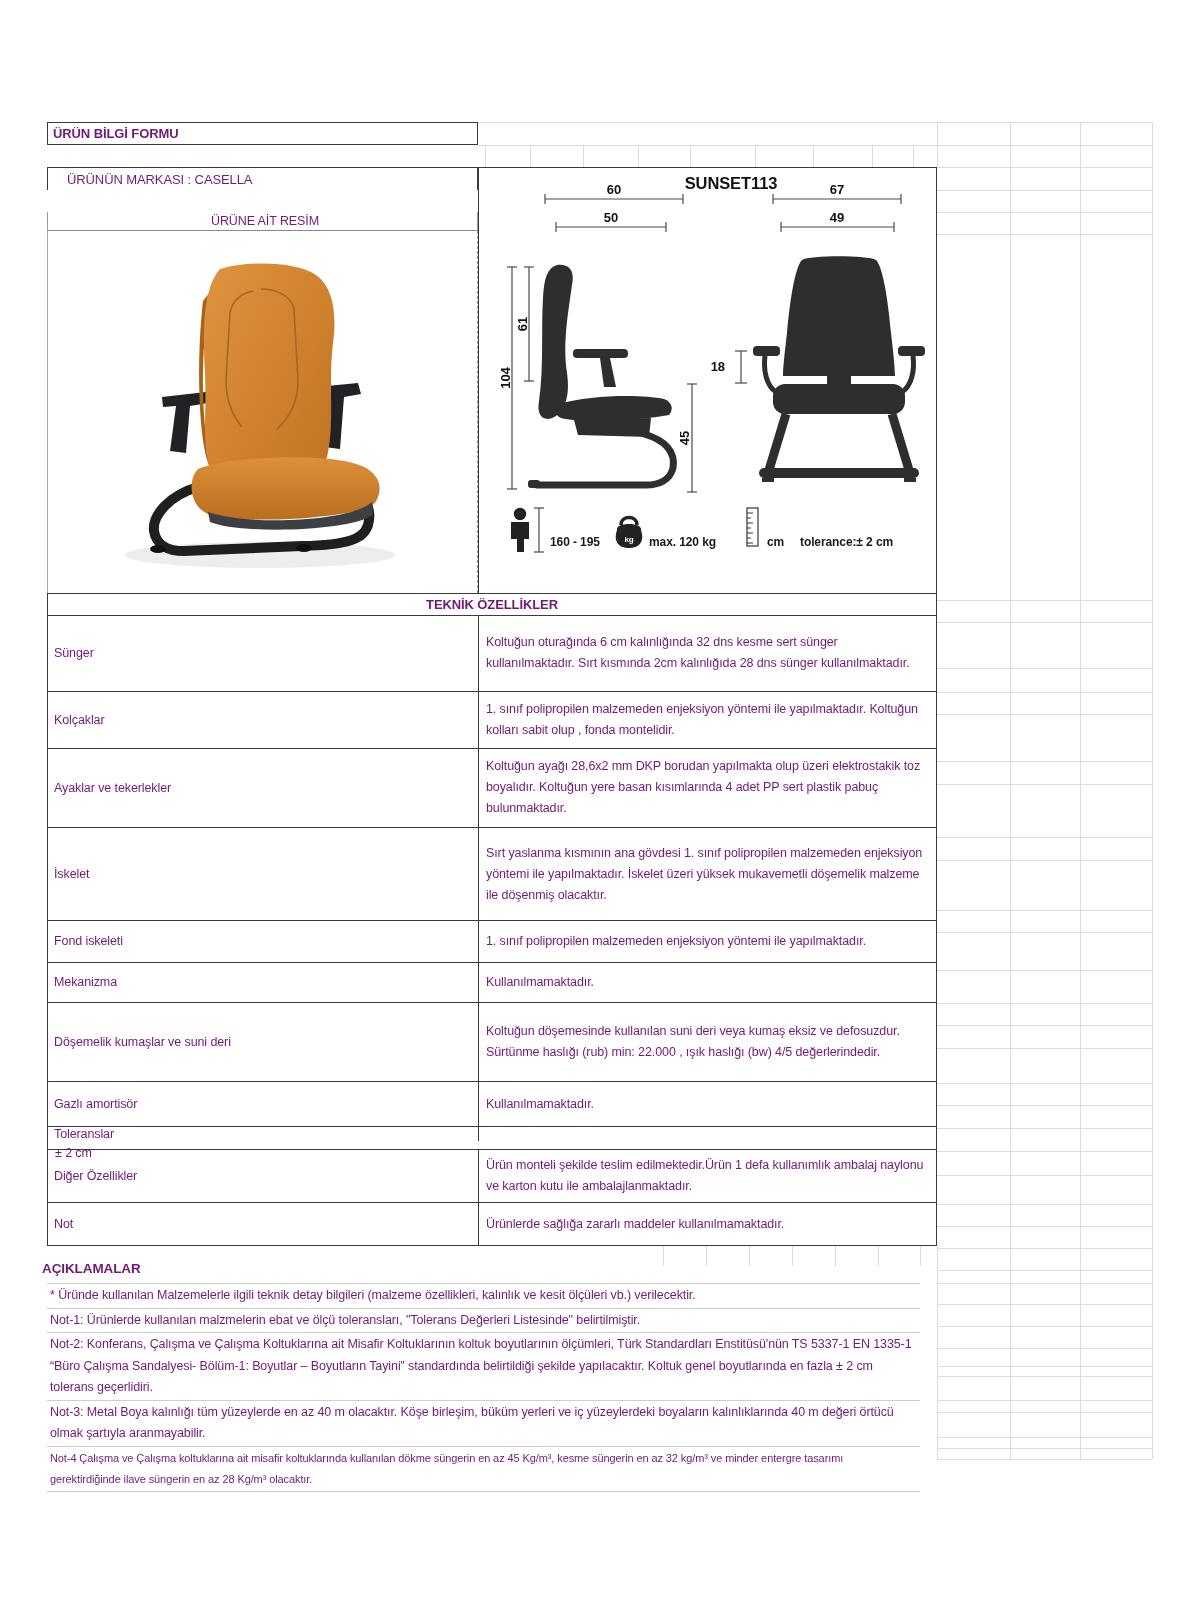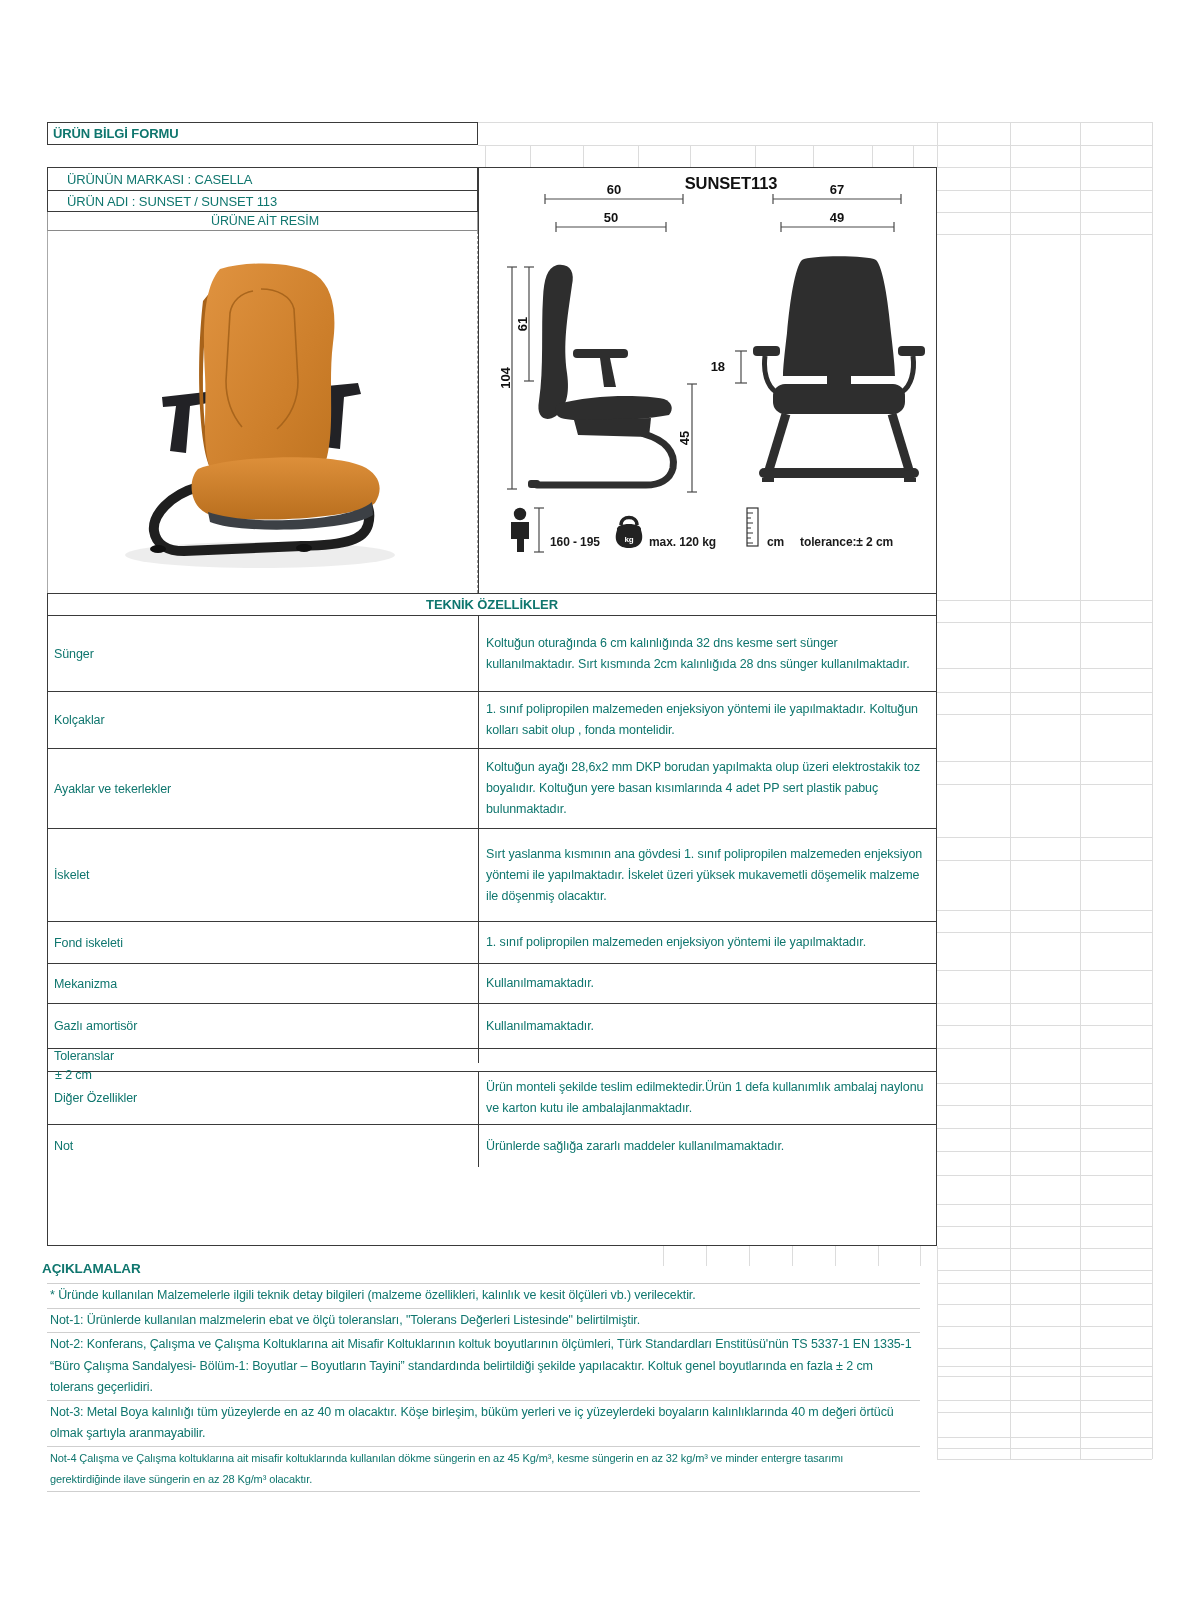--- a/index.html
+++ b/index.html
@@ -1,17 +1,17 @@
 <!DOCTYPE html>
 <html><head>
 <meta charset="utf-8">
 <style>
   html,body{margin:0;padding:0;background:#fff;}
   .page{position:relative;width:1200px;height:1600px;background:#ffffff;
-        font-family:"Liberation Sans",sans-serif;color:#0f766e;overflow:hidden;letter-spacing:-0.1px;}
+        font-family:"Liberation Sans",sans-serif;color:#701a75;overflow:hidden;letter-spacing:-0.1px;}
   .cell{position:absolute;box-sizing:border-box;}
   .b-dark{border:1.5px solid #3a3a3a;}
   .hdr{font-weight:bold;font-size:13px;display:flex;align-items:center;padding-left:5px;}
   .row-txt{font-size:13px;display:flex;align-items:center;padding-left:19px;}
   .center-txt{justify-content:center;padding-left:5px;font-size:12.5px;}
   .tech{position:absolute;left:47px;top:593px;width:890px;height:653px;
         border:1.5px solid #3a3a3a;box-sizing:border-box;display:flex;flex-direction:column;}
   .tech-title{height:22px;border-bottom:1.5px solid #3a3a3a;display:flex;align-items:center;justify-content:center;
         font-weight:bold;font-size:13px;box-sizing:border-box;}
   .trow{display:flex;box-sizing:border-box;border-bottom:1.5px solid #3a3a3a;}
@@ -103,21 +103,20 @@
         <line x1="835" y1="1246" x2="835" y2="1266"></line>
           <line x1="878" y1="1246" x2="878" y2="1266"></line>
         <line x1="920" y1="1246" x2="920" y2="1266"></line>
       </g>
     </g>
   </svg>
 
   <div class="cell b-dark hdr" style="left:47px;top:122px;width:431px;height:23px;">ÜRÜN BİLGİ FORMU</div>
 
   <div class="cell row-txt" style="left:47px;top:167px;width:431px;height:23px;border:1.5px solid #3a3a3a;border-bottom:none;">ÜRÜNÜN MARKASI : CASELLA</div>
-  <div class="cell row-txt" style="left:47px;top:190px;width:431px;height:22px;border:1.5px solid #3a3a3a;">ÜRÜN ADI : SUNSET / SUNSET 113</div>
   <div class="cell row-txt center-txt" style="left:47px;top:211.5px;width:431px;height:19.5px;border-left:1px solid #999;border-right:1px solid #999;border-bottom:1px solid #8a8a8a;">ÜRÜNE AİT RESİM</div>
 
   <div class="cell" style="left:47px;top:231px;width:431px;height:362px;border-left:1px solid #aaa;border-right:1px dashed #9a9a9a;">
     <svg viewBox="0 0 431 362" width="431" height="362">
       <defs>
         <linearGradient id="backGrad" x1="0" y1="0" x2="1" y2="1">
           <stop offset="0" stop-color="#e09340"></stop>
             <stop offset="0.6" stop-color="#cd7f2b"></stop>
             <stop offset="1" stop-color="#bd721f"></stop>
         </linearGradient>
@@ -275,20 +274,24 @@
       <div class="tvalue">Sırt yaslanma kısmının ana gövdesi  1. sınıf polipropilen malzemeden enjeksiyon yöntemi ile yapılmaktadır. İskelet üzeri yüksek mukavemetli döşemelik malzeme ile döşenmiş olacaktır.</div>
     </div>
     <div class="trow" style="height:42px;">
       <div class="tlabel">Fond iskeleti</div>
       <div class="tvalue"> 1. sınıf polipropilen malzemeden enjeksiyon yöntemi ile yapılmaktadır.</div>
     </div>
     <div class="trow" style="height:40px;">
       <div class="tlabel">Mekanizma</div>
       <div class="tvalue">Kullanılmamaktadır.</div>
     </div>
+    <div class="trow" style="height:80px;">
+      <div class="tlabel">Döşemelik kumaşlar ve suni deri</div>
+      <div class="tvalue">Koltuğun döşemesinde kullanılan suni deri veya kumaş eksiz ve defosuzdur. Sürtünme haslığı (rub) min: 22.000 , ışık haslığı (bw) 4/5 değerlerindedir.</div>
+    </div>
     <div class="trow" style="height:45px;">
       <div class="tlabel">Gazlı amortisör</div>
       <div class="tvalue">Kullanılmamaktadır.</div>
     </div>
     <div class="trow" style="height:23px;flex-direction:column;">
       <div class="tlabel">Toleranslar</div>
       <div class="tvalue">± 2 cm</div>
     </div>
     <div class="trow" style="height:53px;">
       <div class="tlabel">Diğer Özellikler</div>

